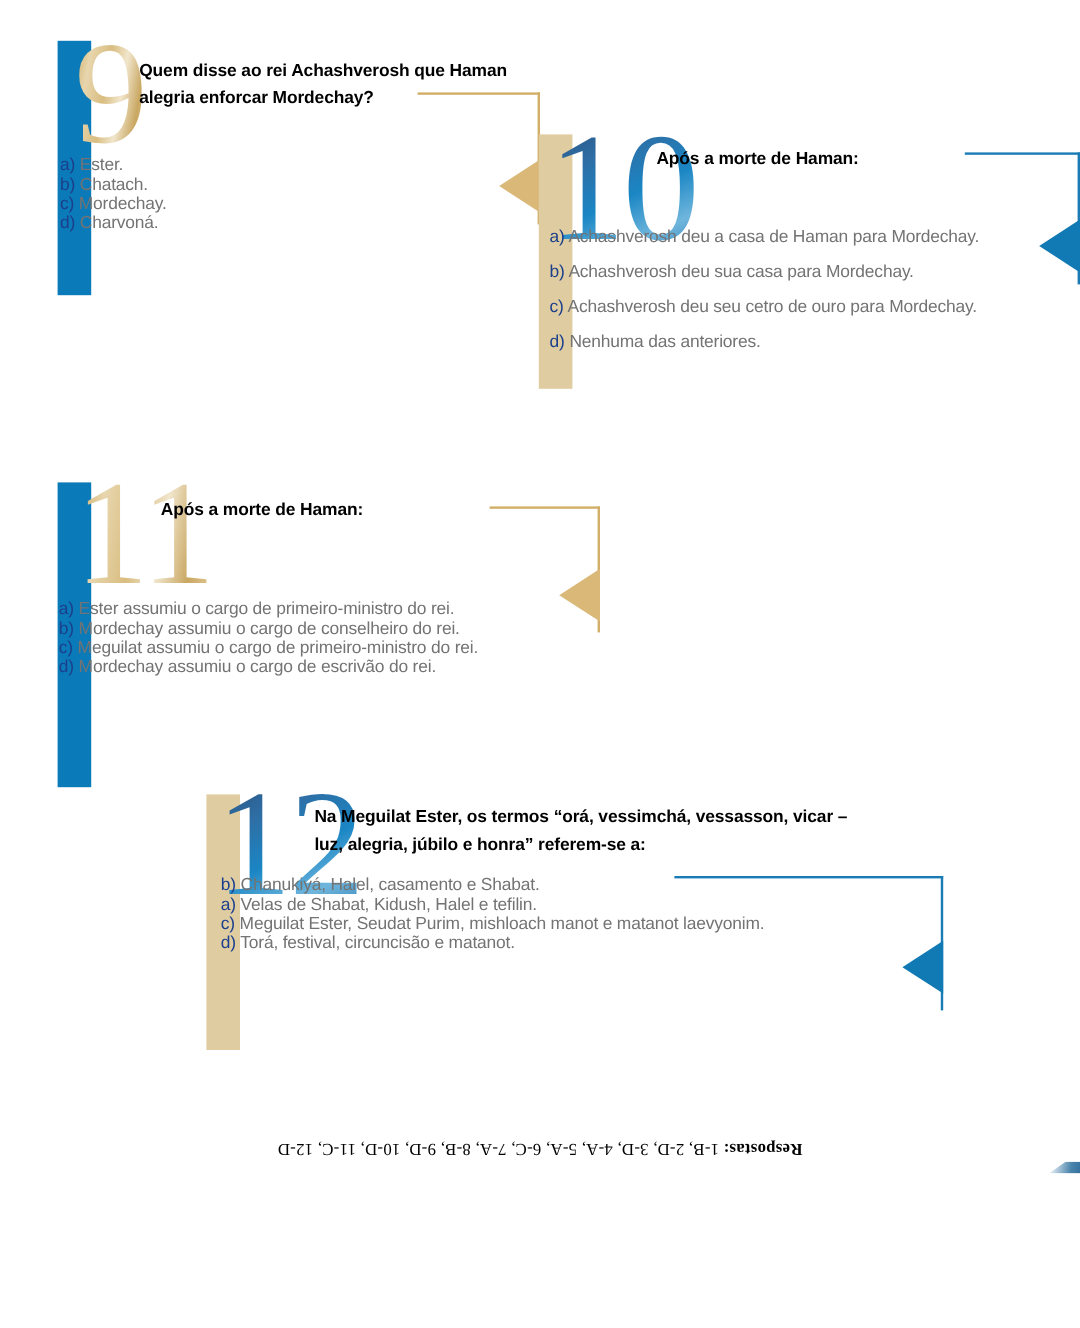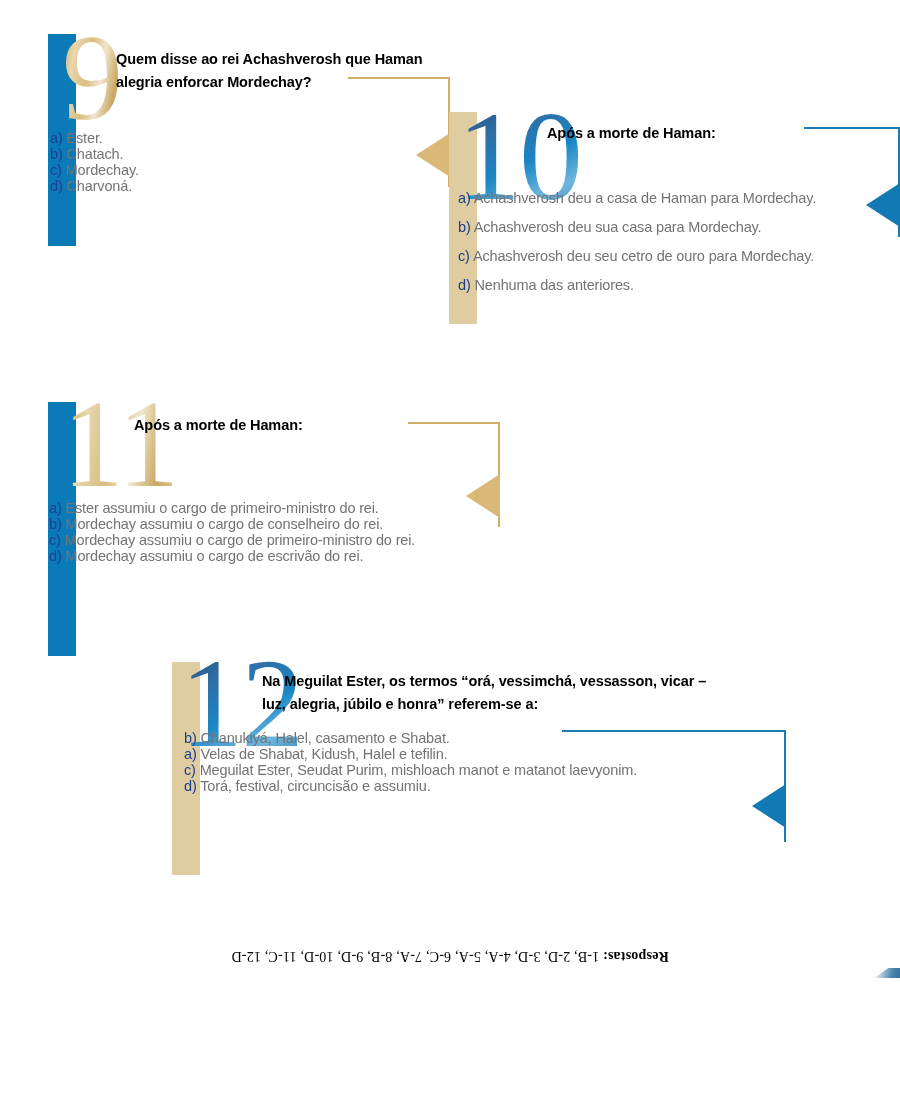--- a/index.html
+++ b/index.html
@@ -220,39 +220,39 @@
     </div>
   </div>
 
   <div class="qblock" id="q11">
     <div class="side-bar blue"></div>
     <div class="qnum gold">11</div>
     <div class="qhead">Após a morte de Haman:</div>
     <div class="opts">
       <span class="opt"><span class="opt-letter">a)</span> <span class="opt-text">Ester assumiu o cargo de primeiro-ministro do rei.</span></span>
       <span class="opt"><span class="opt-letter">b)</span> <span class="opt-text">Mordechay assumiu o cargo de conselheiro do rei.</span></span>
-      <span class="opt"><span class="opt-letter">c)</span> <span class="opt-text">Mordechay assumiu o cargo de primeiro-ministro do rei.</span></span>
+      <span class="opt"><span class="opt-letter">c)</span> <span class="opt-text">Meguilat assumiu o cargo de primeiro-ministro do rei.</span></span>
       <span class="opt"><span class="opt-letter">d)</span> <span class="opt-text">Mordechay assumiu o cargo de escrivão do rei.</span></span>
     </div>
     <div class="bracket tan">
       <span class="b-top"></span>
       <span class="b-right"></span>
       <span class="b-arrow"></span>
     </div>
   </div>
 
   <div class="qblock" id="q12">
     <div class="side-bar tan"></div>
     <div class="qnum blue">12</div>
     <div class="qhead">Na Meguilat Ester, os termos “orá, vessimchá, vessasson, vicar – luz, alegria, júbilo e honra” referem-se a:</div>
     <div class="opts">
       <span class="opt"><span class="opt-letter">b)</span> <span class="opt-text">Chanukiyá, Halel, casamento e Shabat.</span></span>
       <span class="opt"><span class="opt-letter">a)</span> <span class="opt-text">Velas de Shabat, Kidush, Halel e tefilin.</span></span>
       <span class="opt"><span class="opt-letter">c)</span> <span class="opt-text">Meguilat Ester, Seudat Purim, mishloach manot e matanot laevyonim.</span></span>
-      <span class="opt"><span class="opt-letter">d)</span> <span class="opt-text">Torá, festival, circuncisão e assumiu.</span></span>
+      <span class="opt"><span class="opt-letter">d)</span> <span class="opt-text">Torá, festival, circuncisão e matanot.</span></span>
     </div>
     <div class="bracket blue">
       <span class="b-top"></span>
       <span class="b-right"></span>
       <span class="b-arrow"></span>
     </div>
   </div>
 
   <div class="answers" id="answers-line">
     <b>Respostas:</b>

